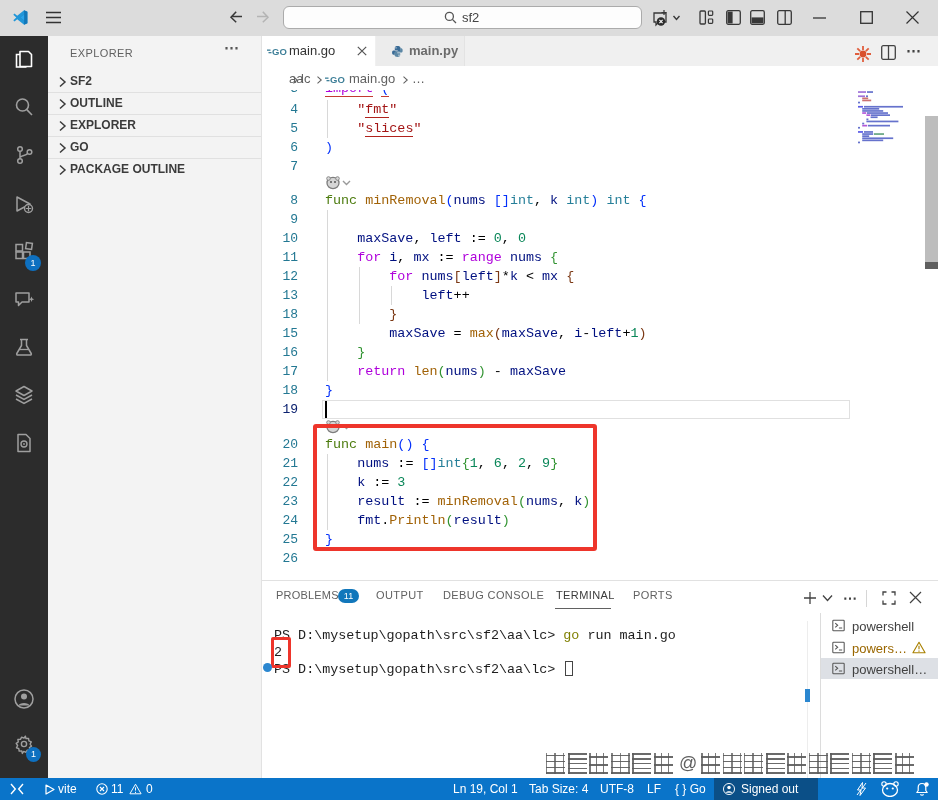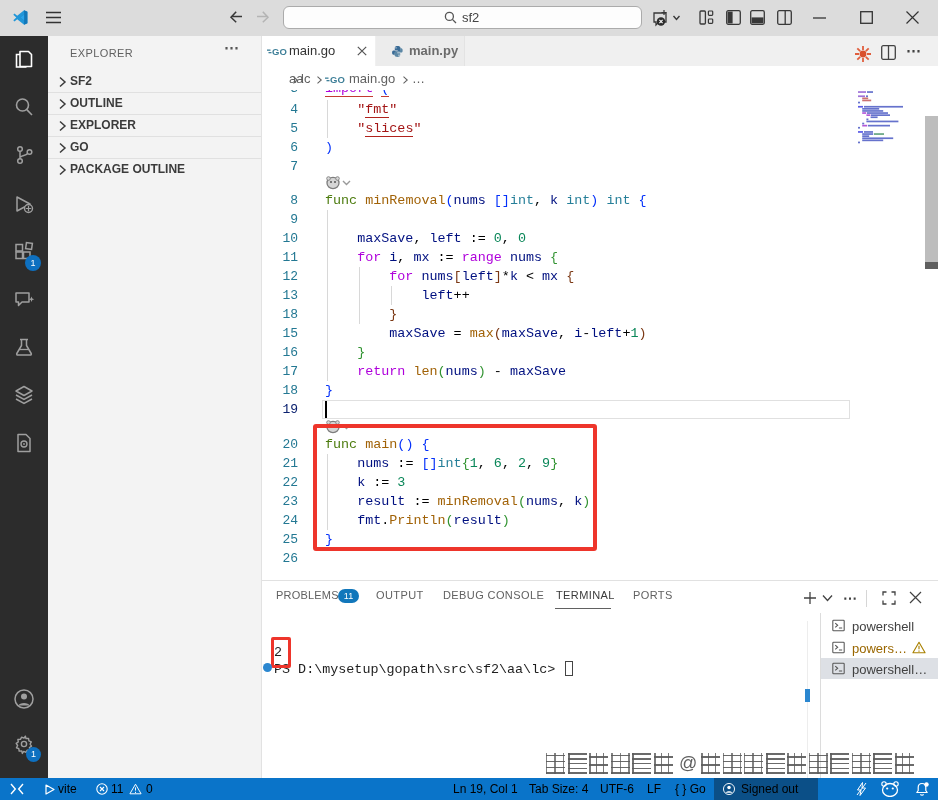--- a/index.html
+++ b/index.html
@@ -31,21 +31,21 @@
   .k { color:#4d7c0f; } .c { color:#af00db; } .t { color:#267f99; }
   .f { color:#a16207; } .v { color:#001080; } .n { color:#098658; }
   .s { color:#a31515; } .b1 { color:#0431fa; } .b2 { color:#319331; } .b3 { color:#7b3814; }
   .err { border-bottom:1.4px solid #b1221c; }
   .guide { position:absolute; width:0; border-left:1px solid #d8d8d8; }
   
   #panel { left:262px; top:580px; width:676px; height:198px; background:#fff; border-top:1px solid #e1e1e1; }
   .ptab { position:absolute; top:8px; font-size:11px; color:#616161; letter-spacing:0.4px; }
   .term { position:absolute; left:12px; font-family:"Liberation Mono",monospace; font-size:13.4px; color:#1e1e1e; white-space:pre; height:17px; line-height:17px; }
   
-  #status { left:0; top:778px; width:938px; height:22px; background:#0a74c9; color:#000000; font-size:12px; }
+  #status { left:0; top:778px; width:938px; height:22px; background:#0a74c9; color:#ffffff; font-size:12px; }
   .st { position:absolute; top:4px; white-space:nowrap; }
   
   .wm { position:absolute; top:753px; height:22px; white-space:nowrap; }
   .cjk { display:inline-block; width:19px; height:21px; margin-right:2.5px; vertical-align:top;
     background-image:
       repeating-linear-gradient(0deg, rgba(90,90,90,.9) 0 1.6px, transparent 1.6px 5.9px),
       repeating-linear-gradient(90deg, rgba(90,90,90,.75) 0 1.5px, transparent 1.5px 8.5px);
   }
   .cjk.v2 { background-image:
       repeating-linear-gradient(0deg, rgba(90,90,90,.9) 0 1.6px, transparent 1.6px 4.8px),
@@ -417,20 +417,21 @@
     </svg>
   <div class="abs" style="left:581px;top:9px;font-size:14px;color:#424242;font-weight:bold;">⋯</div>
   <div class="abs" style="left:604px;top:9px;width:1px;height:17px;background:#d6d6d6;"></div>
   <svg class="abs" style="left:620px;top:10px" width="14" height="14" viewBox="0 0 14 14">
     <path d="M1 4.5 V1 h3.5 M9.5 1 H13 v3.5 M13 9.5 V13 H9.5 M4.5 13 H1 V9.5" stroke="#424242" stroke-width="1.3" fill="none"></path>
   </svg>
   <svg class="abs" style="left:647px;top:10px" width="13" height="13" viewBox="0 0 13 13">
       <path d="M1 1 L12 12 M12 1 L1 12" stroke="#424242" stroke-width="1.2"></path>
     </svg>
 
+  <div class="term" style="top:45.5px;">PS D:\mysetup\gopath\src\sf2\aa\lc&gt; <span style="color:#7f7f00;">go</span> run main.go</div>
   <div class="term" style="top:63px;">2</div>
   <div class="term" style="top:79.5px;">PS D:\mysetup\gopath\src\sf2\aa\lc&gt;</div>
   <div class="abs" style="left:303px;top:80px;width:8px;height:15px;border:1px solid #444;"></div>
 
   <div class="abs" style="left:9px;top:56px;width:20px;height:31px;border:3px solid #ee352b;border-radius:2px;"></div>
   <div class="abs" style="left:1px;top:82px;width:9px;height:9px;border-radius:50%;background:#2b87d0;"></div>
 
   <div class="abs" style="left:545px;top:40px;width:1px;height:158px;background:#ededed;"></div>
   <div class="abs" style="left:558px;top:32px;width:1px;height:166px;background:#dcdcdc;"></div>
   <div class="abs" style="left:543px;top:108px;width:5px;height:13px;background:#2b87d0;"></div>
@@ -471,21 +472,21 @@
       <path d="M4 4 l4 4 M8 4 l-4 4" stroke="#fff" stroke-width="1.1"></path>
     </svg>
   <div class="st" style="left:111px;">11</div>
   <svg class="st" style="left:129px;top:5px" width="13" height="12" viewBox="0 0 16 15">
       <path d="M8 1.5 L15 13.5 H1 Z" stroke="#fff" stroke-width="1.2" fill="none" stroke-linejoin="round"></path>
       <path d="M8 5.5 v4 M8 11 v1.5" stroke="#fff" stroke-width="1.2"></path>
     </svg>
   <div class="st" style="left:146px;">0</div>
   <div class="st" style="left:453px;">Ln 19, Col 1</div>
   <div class="st" style="left:529px;">Tab Size: 4</div>
-  <div class="st" style="left:600px;">UTF-6</div>
+  <div class="st" style="left:600px;">UTF-8</div>
   <div class="st" style="left:647px;">LF</div>
   <div class="st" style="left:675px;">{ } Go</div>
   <div class="abs" style="left:714px;top:0;width:104px;height:22px;background:#0b4f87;"></div>
   <svg class="st" style="left:722px;top:4px" width="14" height="14" viewBox="0 0 24 24">
     <circle cx="12" cy="12" r="9.5" stroke="#fff" stroke-width="1.6" fill="none"></circle>
     <circle cx="12" cy="9.5" r="3" fill="#fff"></circle>
     <path d="M6.5 18.5 c0.5 -3.5 10.5 -3.5 11 0" fill="#fff"></path>
   </svg>
   <div class="st" style="left:741px;">Signed out</div>
   <div class="st" style="left:822px;margin-top:40px;">1.25.5</div>

